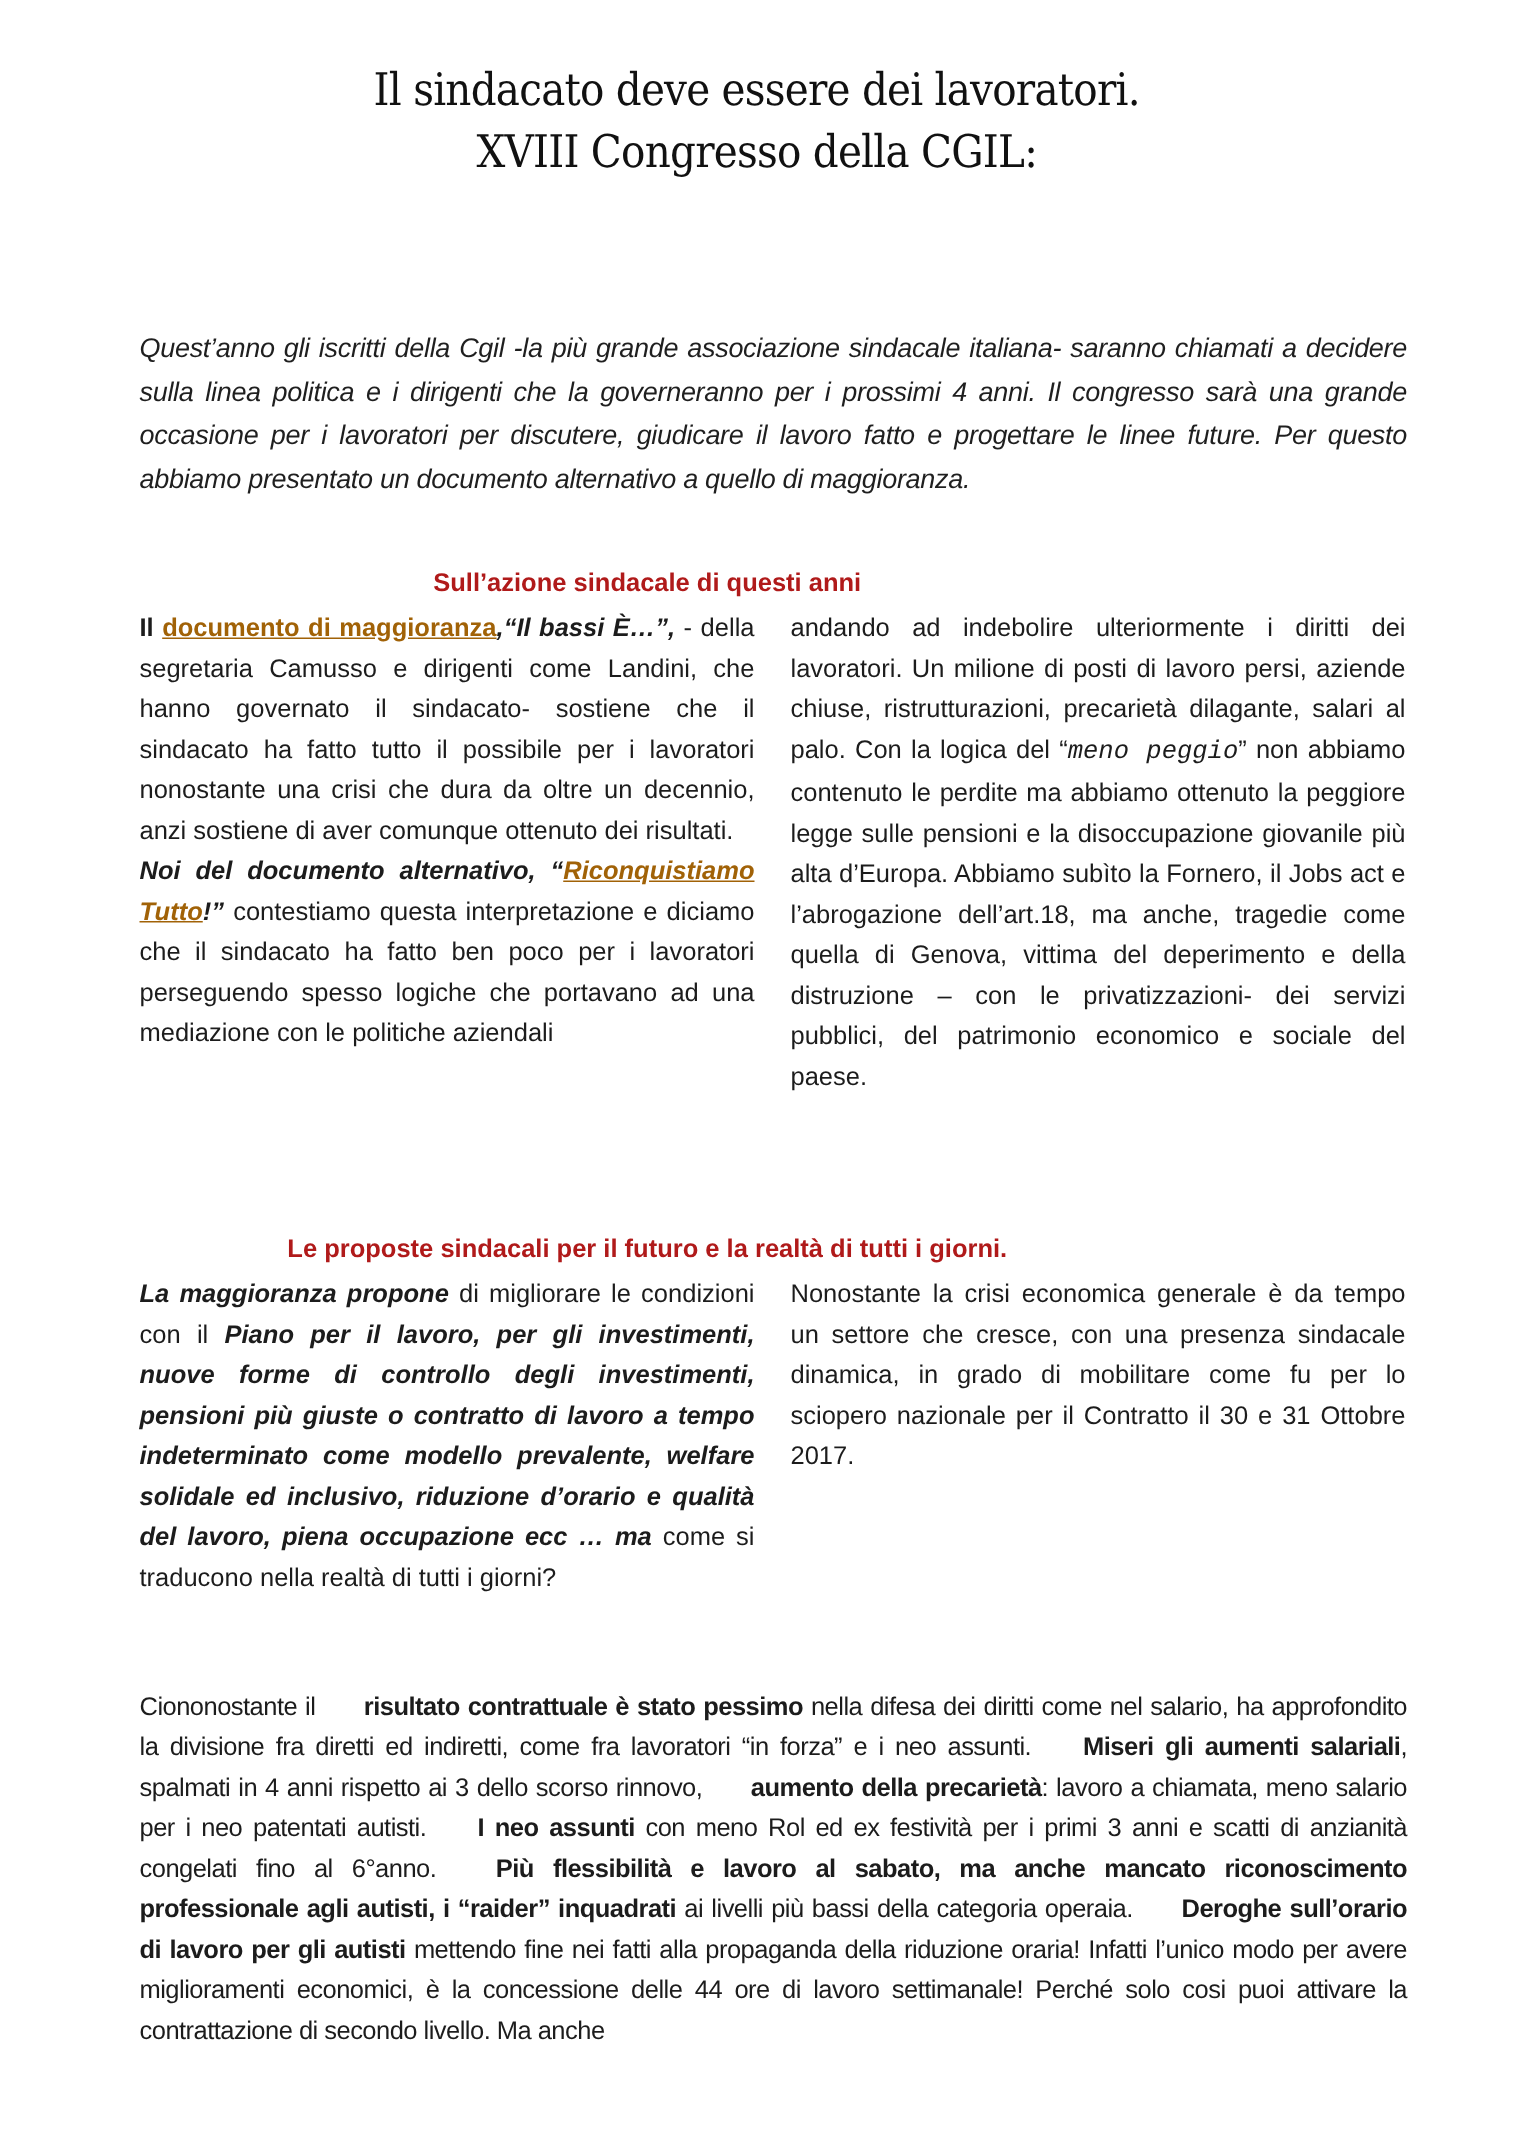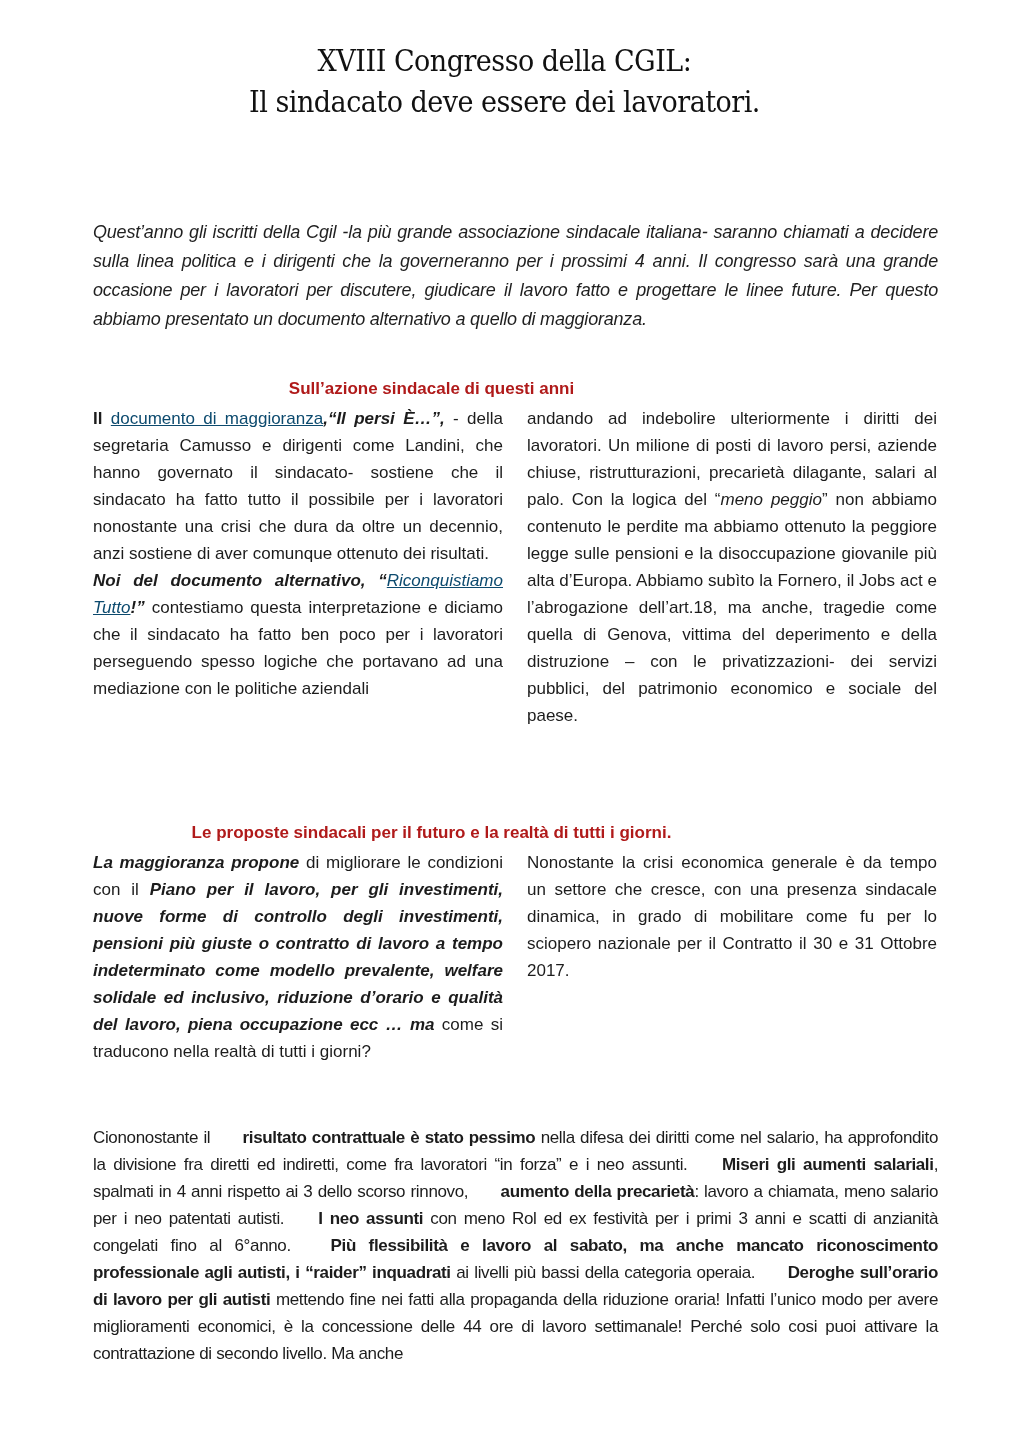--- a/index.html
+++ b/index.html
@@ -16,46 +16,46 @@
     font-family: "Liberation Sans", sans-serif; font-style: italic; font-size: 18px; line-height: 29px;
     text-align: justify; color: #1f1f1f; letter-spacing: -0.2px; margin-top: 16px; }
 
   .section-heading { position: absolute; left: 0; width: 863px; text-align: center;
     font-family: "Liberation Sans", sans-serif; font-weight: bold; font-size: 17px; color: #b01a1a; }
 
   .col { position: absolute; width: 410px; font-family: "Liberation Sans", sans-serif;
     font-size: 17px; line-height: 27px; text-align: justify; color: #1c1c1c; }
   .col p { margin: 0; }
   .col .bi { font-weight: bold; font-style: italic; }
-  .col .i { font-style: italic; }
-  a.link { color: #0c4a6e; text-decoration: underline; font-weight: normal; }
+  .col .i { font-style: italic; font-family: Liberation Mono, monospace; }
+  a.link { color: #a16207; text-decoration: underline; font-weight: bold; }
   a.link.italic { font-style: italic; }
 
   .bottom { position: absolute; left: 93px; top: 1124px; width: 845px;
     font-family: "Liberation Sans", sans-serif; font-size: 17px; line-height: 27px;
     text-align: justify; color: #1c1c1c; letter-spacing: -0.35px; }
   .bottom p { margin: 0; }
   .bottom b { font-weight: bold; padding-left: 27px; }
 </style>
 </head>
 <body>
 
 <div class="page">
 
   <div class="title-block">
+    <div class="title-line">Il sindacato deve essere dei lavoratori.</div>
     <div class="title-line">XVIII Congresso della CGIL:</div>
-    <div class="title-line">Il sindacato deve essere dei lavoratori.</div>
   </div>
 
   <div class="intro">Quest’anno gli iscritti della Cgil -la più grande associazione sindacale italiana-  saranno chiamati  a decidere sulla linea politica e i dirigenti che la governeranno per i prossimi 4 anni. Il congresso sarà una grande occasione per i lavoratori per discutere, giudicare il lavoro fatto e progettare le linee future. Per questo abbiamo presentato un documento alternativo a quello di maggioranza.</div>
 
   <div class="section-heading" style="top:379px;">Sull’azione sindacale di questi anni</div>
 
   <div class="col" style="left:93px; top:405px;">
-    <p><b>Il </b><a class="link" href="#">documento di maggioranza</a><span class="bi">,“Il persi È…”,</span><span> - della segretaria Camusso e dirigenti come Landini, che hanno governato il sindacato- sostiene che il sindacato ha fatto tutto il possibile per i lavoratori nonostante una crisi che dura da oltre un decennio, anzi sostiene di aver comunque ottenuto dei risultati.</span></p>
+    <p><b>Il </b><a class="link" href="#">documento di maggioranza</a><span class="bi">,“Il bassi È…”,</span><span> - della segretaria Camusso e dirigenti come Landini, che hanno governato il sindacato- sostiene che il sindacato ha fatto tutto il possibile per i lavoratori nonostante una crisi che dura da oltre un decennio, anzi sostiene di aver comunque ottenuto dei risultati.</span></p>
     <p><span class="bi">Noi del documento alternativo, “</span><a class="link italic" href="#">Riconquistiamo Tutto</a><span class="bi">!”</span><span> contestiamo questa interpretazione e diciamo che il sindacato ha fatto ben poco per i lavoratori perseguendo spesso logiche che portavano ad una mediazione con le politiche aziendali</span></p>
   </div>
 
   <div class="col" style="left:527px; top:405px;">
     <p><span>andando ad indebolire ulteriormente i diritti dei lavoratori. Un milione di posti di lavoro persi, aziende chiuse, ristrutturazioni, precarietà dilagante, salari al palo. Con la logica del “</span><span class="i">meno peggio</span><span>” non abbiamo contenuto le perdite ma abbiamo ottenuto la peggiore legge sulle pensioni e la disoccupazione giovanile più alta d’Europa. Abbiamo subìto la Fornero, il Jobs act e l’abrogazione dell’art.18, ma anche, tragedie come quella di Genova, vittima del deperimento e della distruzione – con le privatizzazioni- dei servizi pubblici, del patrimonio economico e sociale del paese.</span></p>
   </div>
 
   <div class="section-heading" style="top:823px;">Le proposte sindacali per il futuro e la realtà di tutti i giorni.</div>
 
   <div class="col" style="left:93px; top:849px;">

